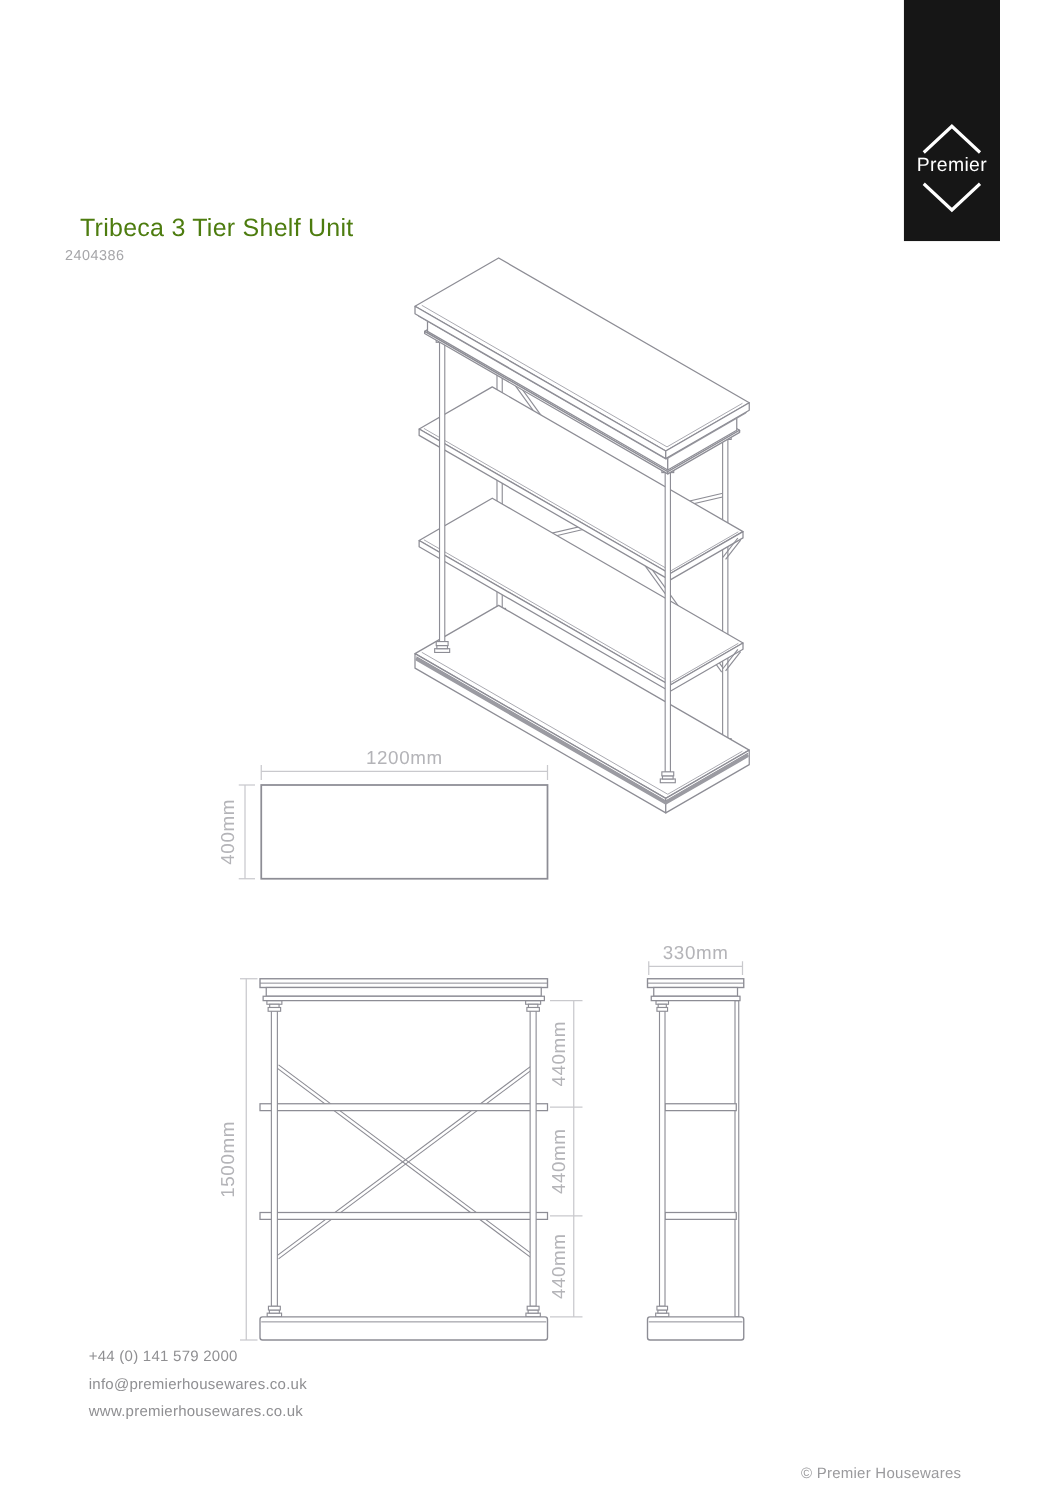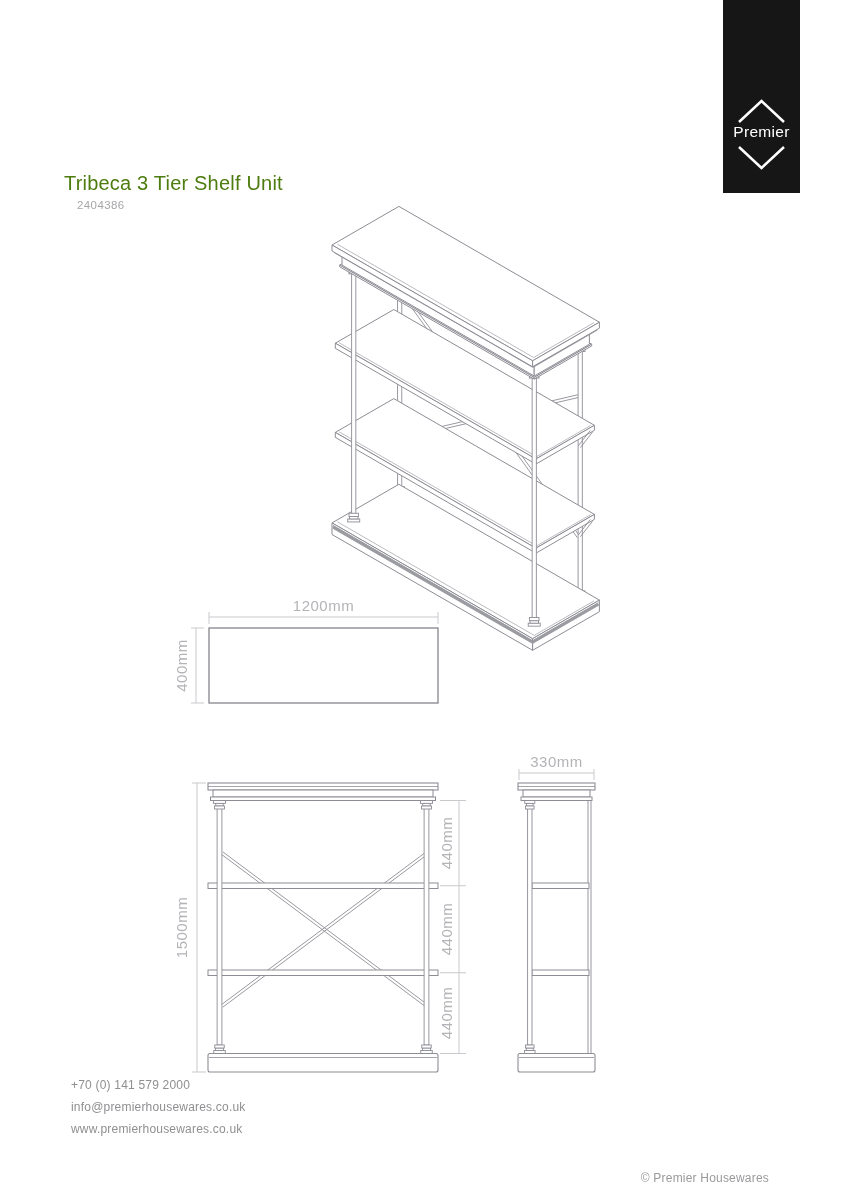--- a/index.html
+++ b/index.html
@@ -1,19 +1,19 @@
 <!DOCTYPE html>
 <html><head>
 <meta charset="utf-8">
 <style>
   html,body{margin:0;padding:0;background:#ffffff;}
   body{width:849px;height:1200px;position:relative;font-family:"Liberation Sans",sans-serif;overflow:hidden;}
   .abs{position:absolute;}
   #page-title{left:64px;top:172px;font-size:20px;color:#4d7c0f;letter-spacing:.2px;}
-  #product-code{left:77px;top:199px;font-size:11.5px;color:#a6a6a9;letter-spacing:.4px;}
+  #product-code{left:52px;top:199px;font-size:11.5px;color:#a6a6a9;letter-spacing:.4px;}
   #brand-logo{left:705px;top:0;width:77px;height:193px;margin-left:18px;}
   #footer{left:71px;top:1074px;font-size:12px;color:#8f8f92;line-height:22px;letter-spacing:.2px;}
   #copyright{right:80px;top:1171px;font-size:12px;color:#9a9a9d;letter-spacing:.2px;}
   svg text{font-family:"Liberation Sans",sans-serif;}
 </style>
 </head>
 <body>
 
 <div class="abs" id="brand-logo">
   <svg width="77" height="193" viewBox="0 0 77 193">
@@ -160,17 +160,17 @@
       <rect x="518" y="1053.5" width="77" height="18.5" fill="#fff" stroke="#8d8d95" stroke-width="1.1" rx="2"></rect>
       <line x1="519" y1="1057.5" x2="594" y2="1057.5" stroke="#8d8d95" stroke-width="0.8"></line>
       <line x1="519" y1="780" x2="519" y2="769" stroke="#c9c9cd" stroke-width="1"></line>
       <line x1="594" y1="780" x2="594" y2="769" stroke="#c9c9cd" stroke-width="1"></line>
       <line x1="519" y1="773" x2="594" y2="773" stroke="#c9c9cd" stroke-width="1"></line>
       <text x="556.5" y="767" text-anchor="middle" font-size="15" fill="#b4b4b8" letter-spacing="0.5">330mm</text>
     </g>
   </svg>
 
 <div class="abs" id="footer">
-  <div>+70 (0) 141 579 2000</div>
+  <div>+44 (0) 141 579 2000</div>
   <div>info@premierhousewares.co.uk</div>
   <div>www.premierhousewares.co.uk</div>
 </div>
 <div class="abs" id="copyright">© Premier Housewares</div>
 
 </body></html>

